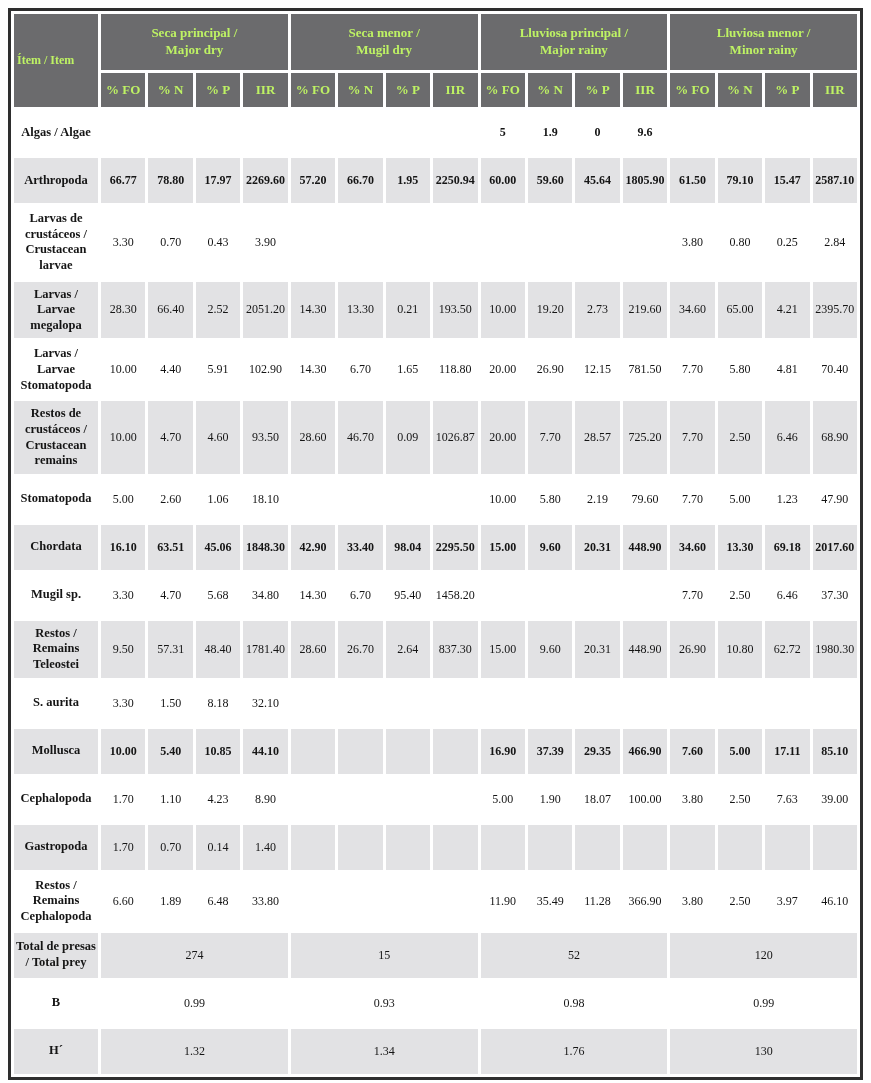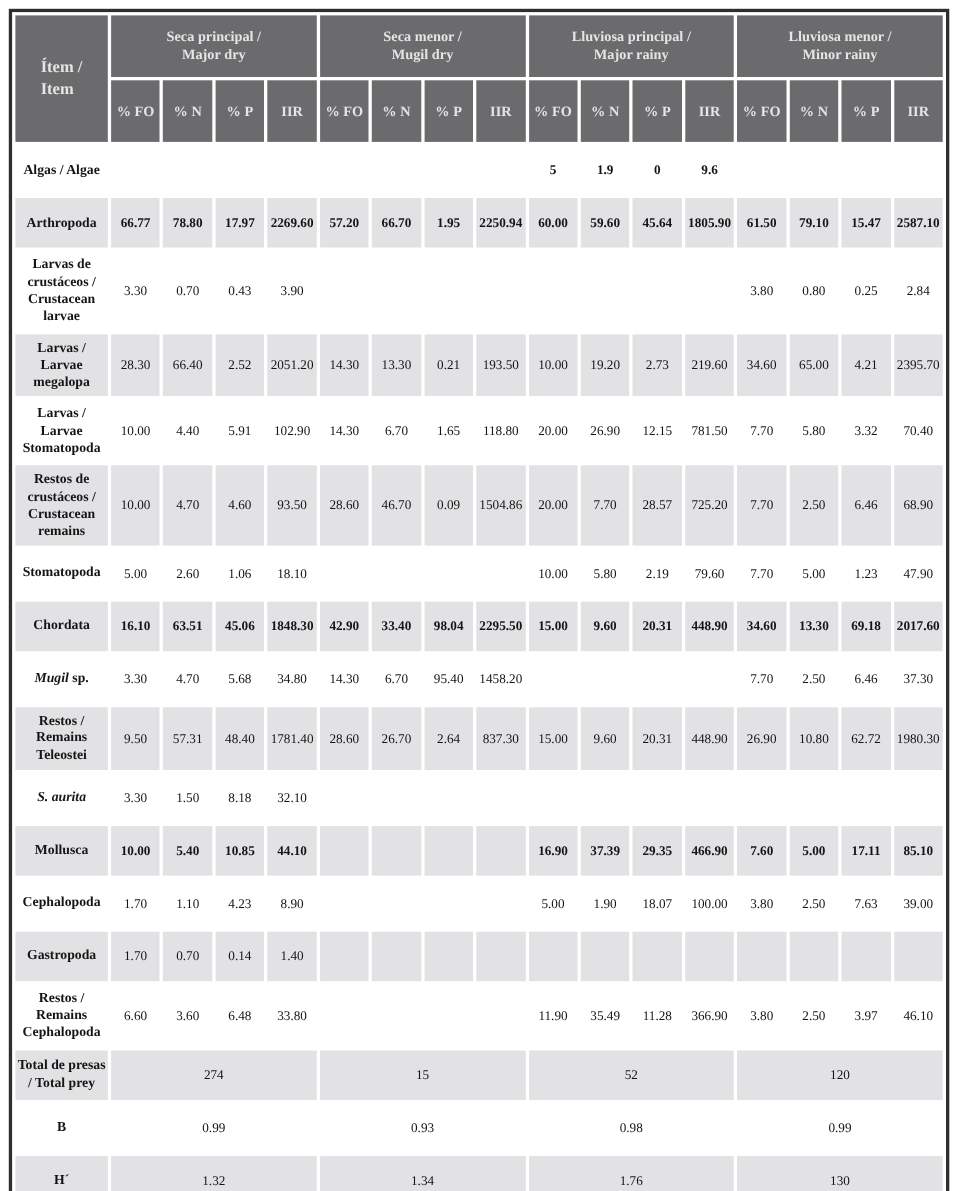--- a/index.html
+++ b/index.html
@@ -6,38 +6,38 @@
   .wrap {
     width:871px; box-sizing:border-box; padding:8px;
     font-family:"Liberation Serif","DejaVu Serif",serif;
   }
   table.diet {
     border-collapse:separate; border-spacing:3px;
     border:3px solid #2e2e2e; background:#ffffff;
     width:855px; table-layout:fixed;
   }
   thead th {
-    background:#6b6b6d; color:#e5e5e5; font-weight:bold;
+    background:#6b6b6d; color:#bef264; font-weight:bold;
     text-align:center; vertical-align:middle;
     font-size:13px; line-height:1.3; padding:4px 2px;
   }
   thead tr.g { height:56px; }
-  thead tr.s { height:56px; }
-  th.item-head { text-align:left; padding-left:23px; font-size:15px; }
+  thead tr.s { height:34px; }
+  th.item-head { text-align:left; padding-left:3px; font-size:12px; }
   tbody tr { height:45px; }
   td {
     font-size:12px; color:#151515; text-align:center;
     vertical-align:middle; padding:5px 1px; line-height:1.25;
     background:#ffffff;
   }
   tr.shade td { background:#e2e2e4; }
   td.lbl { font-weight:bold; font-size:12.5px;text-align:center; }
   td.val { white-space:nowrap; }
   td.b { font-weight:bold; }
-  .it { font-style:italic; }
+  .it { }
 </style>
 </head>
 <body>
 
 <div class="wrap">
   <table class="diet">
     <colgroup>
       <col style="width:84px">
       <col>
         <col>
@@ -169,33 +169,33 @@
           <td class="val">14.30</td>
           <td class="val">6.70</td>
           <td class="val">1.65</td>
           <td class="val">118.80</td>
           <td class="val">20.00</td>
           <td class="val">26.90</td>
           <td class="val">12.15</td>
           <td class="val">781.50</td>
           <td class="val">7.70</td>
           <td class="val">5.80</td>
-          <td class="val">3.32</td>
+          <td class="val">4.81</td>
           <td class="val">70.40</td>
         </tr>
         <tr class="shade">
           <td class="lbl">Restos de crustáceos / Crustacean remains</td>
           <td class="val">10.00</td>
           <td class="val">4.70</td>
           <td class="val">4.60</td>
           <td class="val">93.50</td>
           <td class="val">28.60</td>
           <td class="val">46.70</td>
           <td class="val">0.09</td>
-          <td class="val">1504.86</td>
+          <td class="val">1026.87</td>
           <td class="val">20.00</td>
           <td class="val">7.70</td>
           <td class="val">28.57</td>
           <td class="val">725.20</td>
           <td class="val">7.70</td>
           <td class="val">2.50</td>
           <td class="val">6.46</td>
           <td class="val">68.90</td>
         </tr>
         <tr>
@@ -346,21 +346,21 @@
           <td class="val"></td>
           <td class="val"></td>
           <td class="val"></td>
           <td class="val"></td>
           <td class="val"></td>
           <td class="val"></td>
         </tr>
         <tr>
           <td class="lbl">Restos / Remains Cephalopoda</td>
           <td class="val">6.60</td>
-          <td class="val">3.60</td>
+          <td class="val">1.89</td>
           <td class="val">6.48</td>
           <td class="val">33.80</td>
           <td class="val"></td>
           <td class="val"></td>
           <td class="val"></td>
           <td class="val"></td>
           <td class="val">11.90</td>
           <td class="val">35.49</td>
           <td class="val">11.28</td>
           <td class="val">366.90</td>

